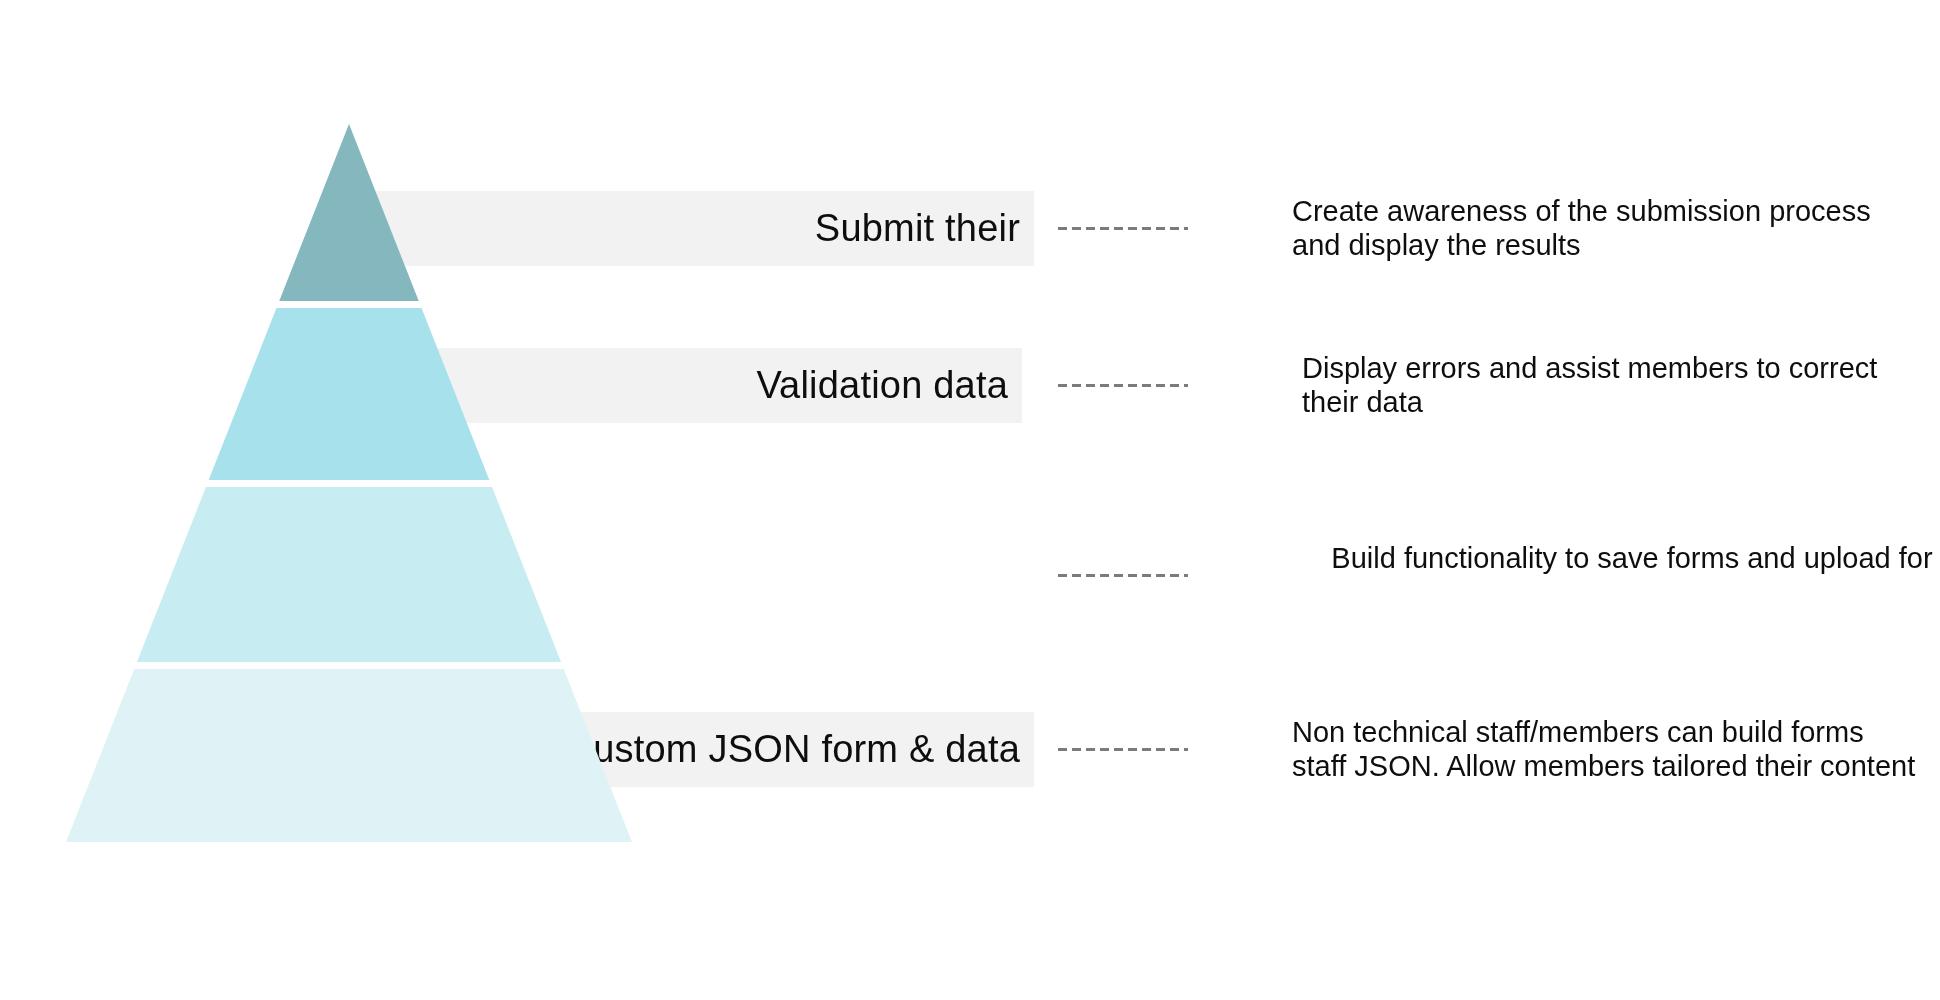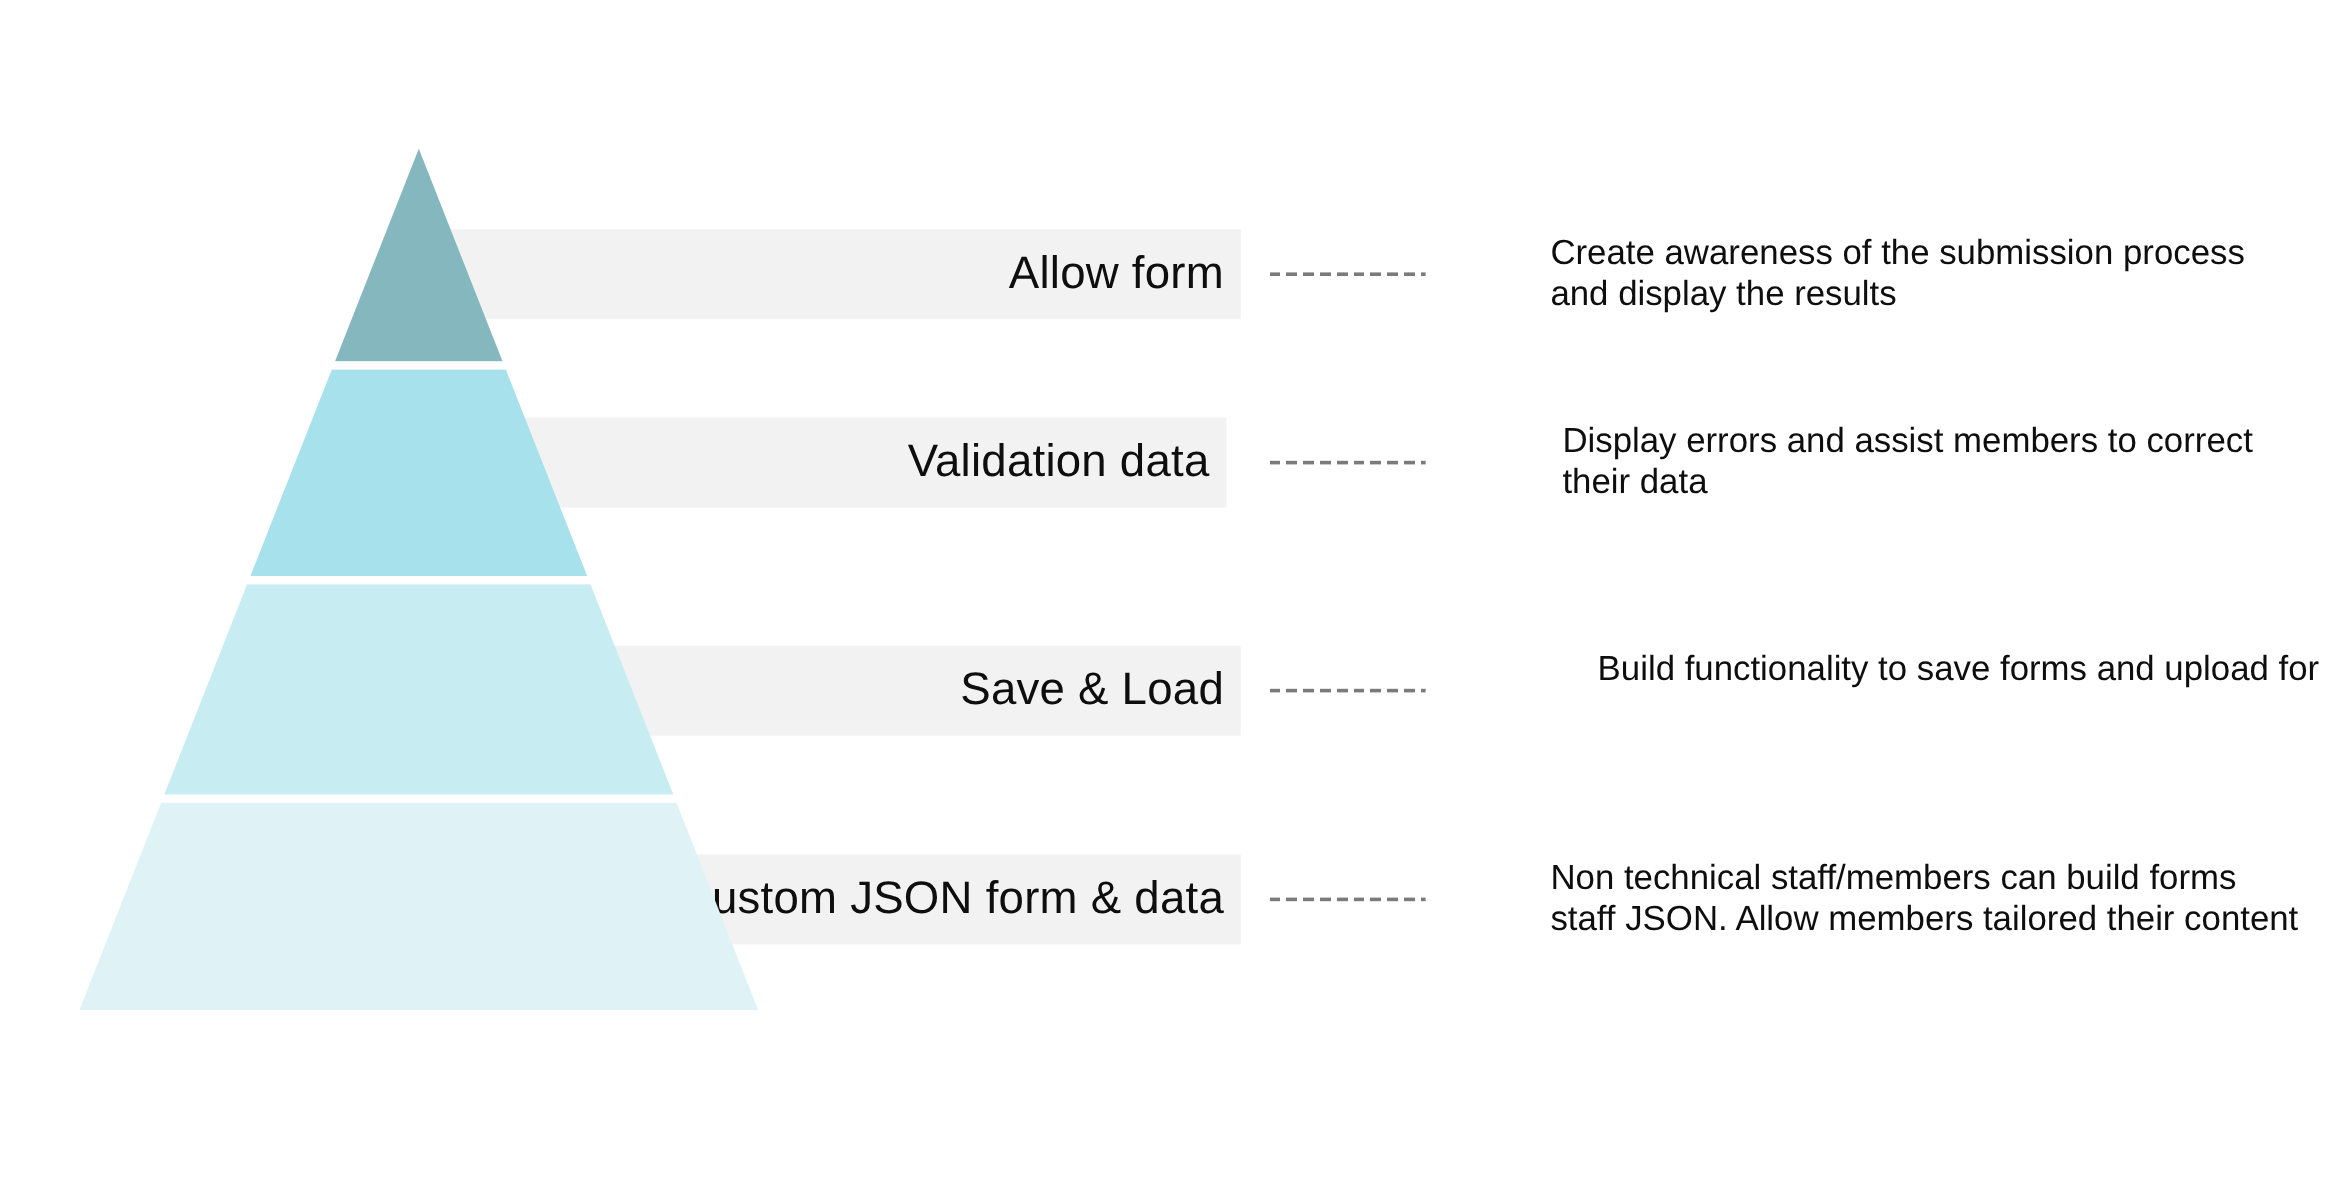--- a/index.html
+++ b/index.html
@@ -60,27 +60,24 @@
   .desc-r2 { top: 351px; margin-left: 10px; }
   .desc-r3 { top: 541px; text-align: center; }
   .desc-r4 { top: 715px; }
 </style>
 </head>
 <body>
 
 <div class="canvas">
 
   <div class="bar bar-r1">
-    <span class="bar-label">Allow form</span>
+    <span class="bar-label">Submit their</span>
   </div>
   <div class="bar bar-r2">
     <span class="bar-label">Validation data</span>
-  </div>
-  <div class="bar bar-r3">
-    <span class="bar-label">Save &amp; Load</span>
   </div>
   <div class="bar bar-r4">
     <span class="bar-label">Custom JSON form &amp; data</span>
   </div>
 
   <div class="pyramid">
     <div class="tier tier1" style="background: rgb(133, 183, 190);"></div>
     <div class="tier tier2" style="background: rgb(167, 225, 235);"></div>
     <div class="tier tier3" style="background: rgb(199, 236, 242);"></div>
     <div class="tier tier4" style="background: rgb(223, 243, 247);"></div>

